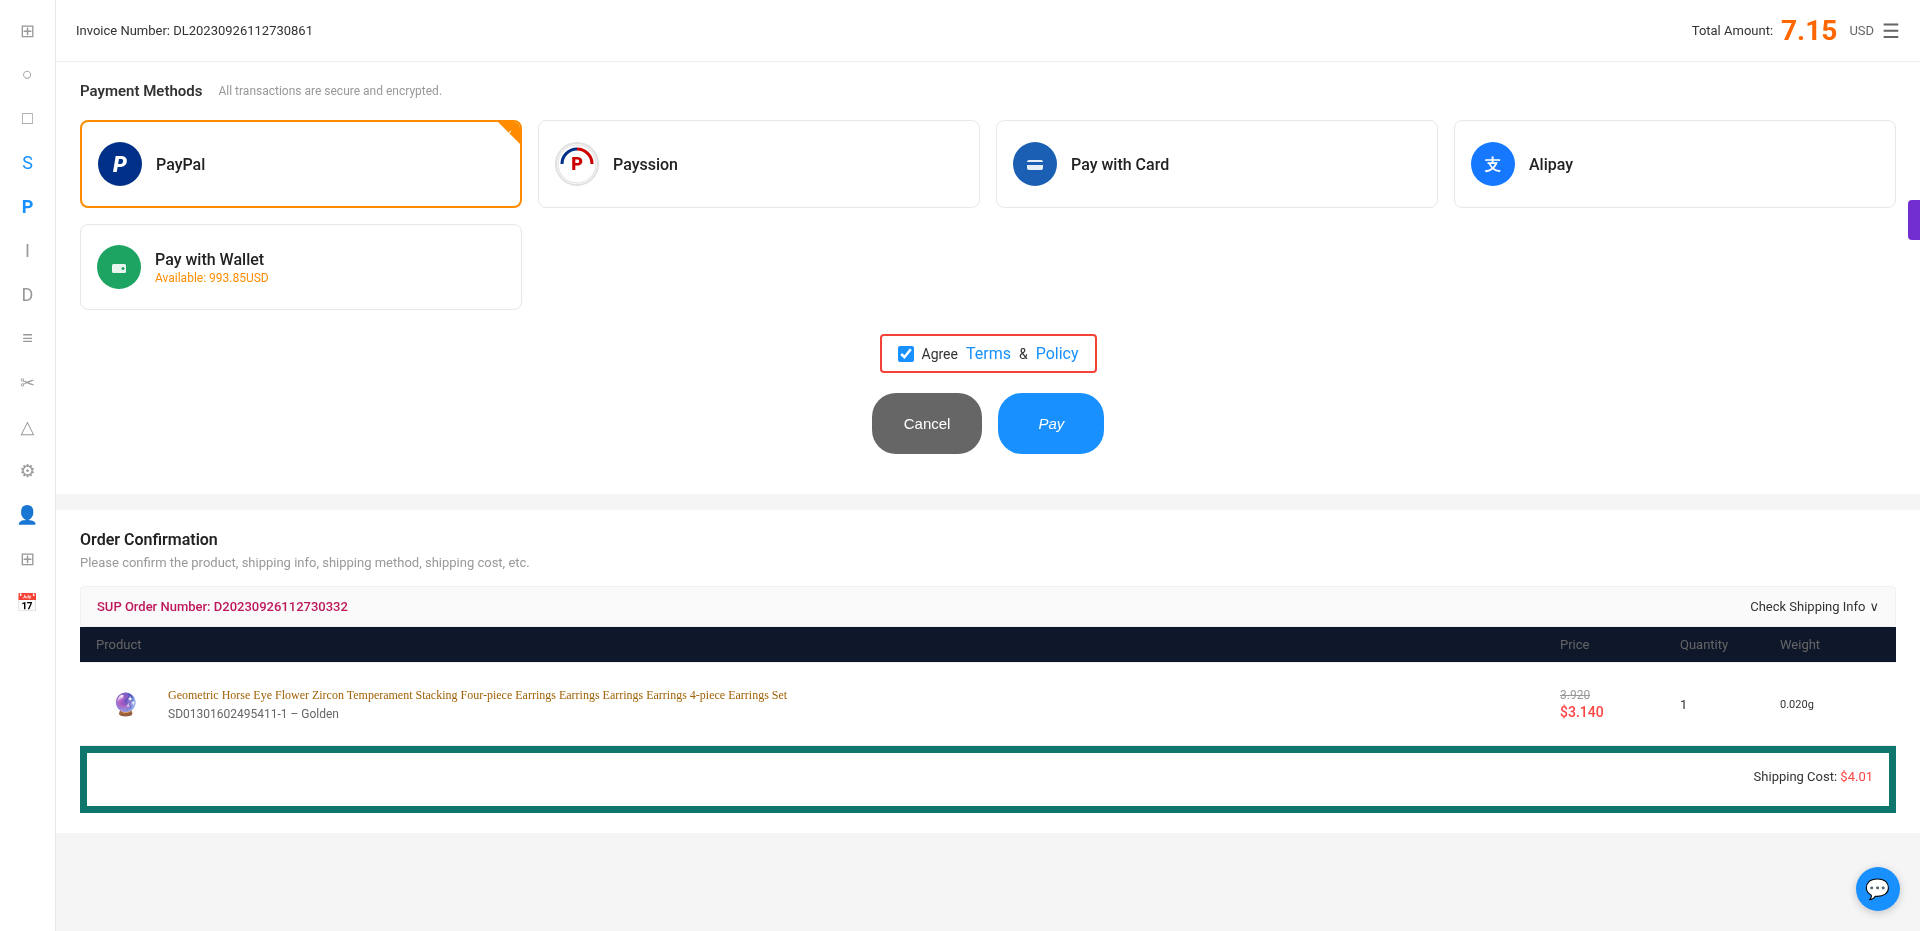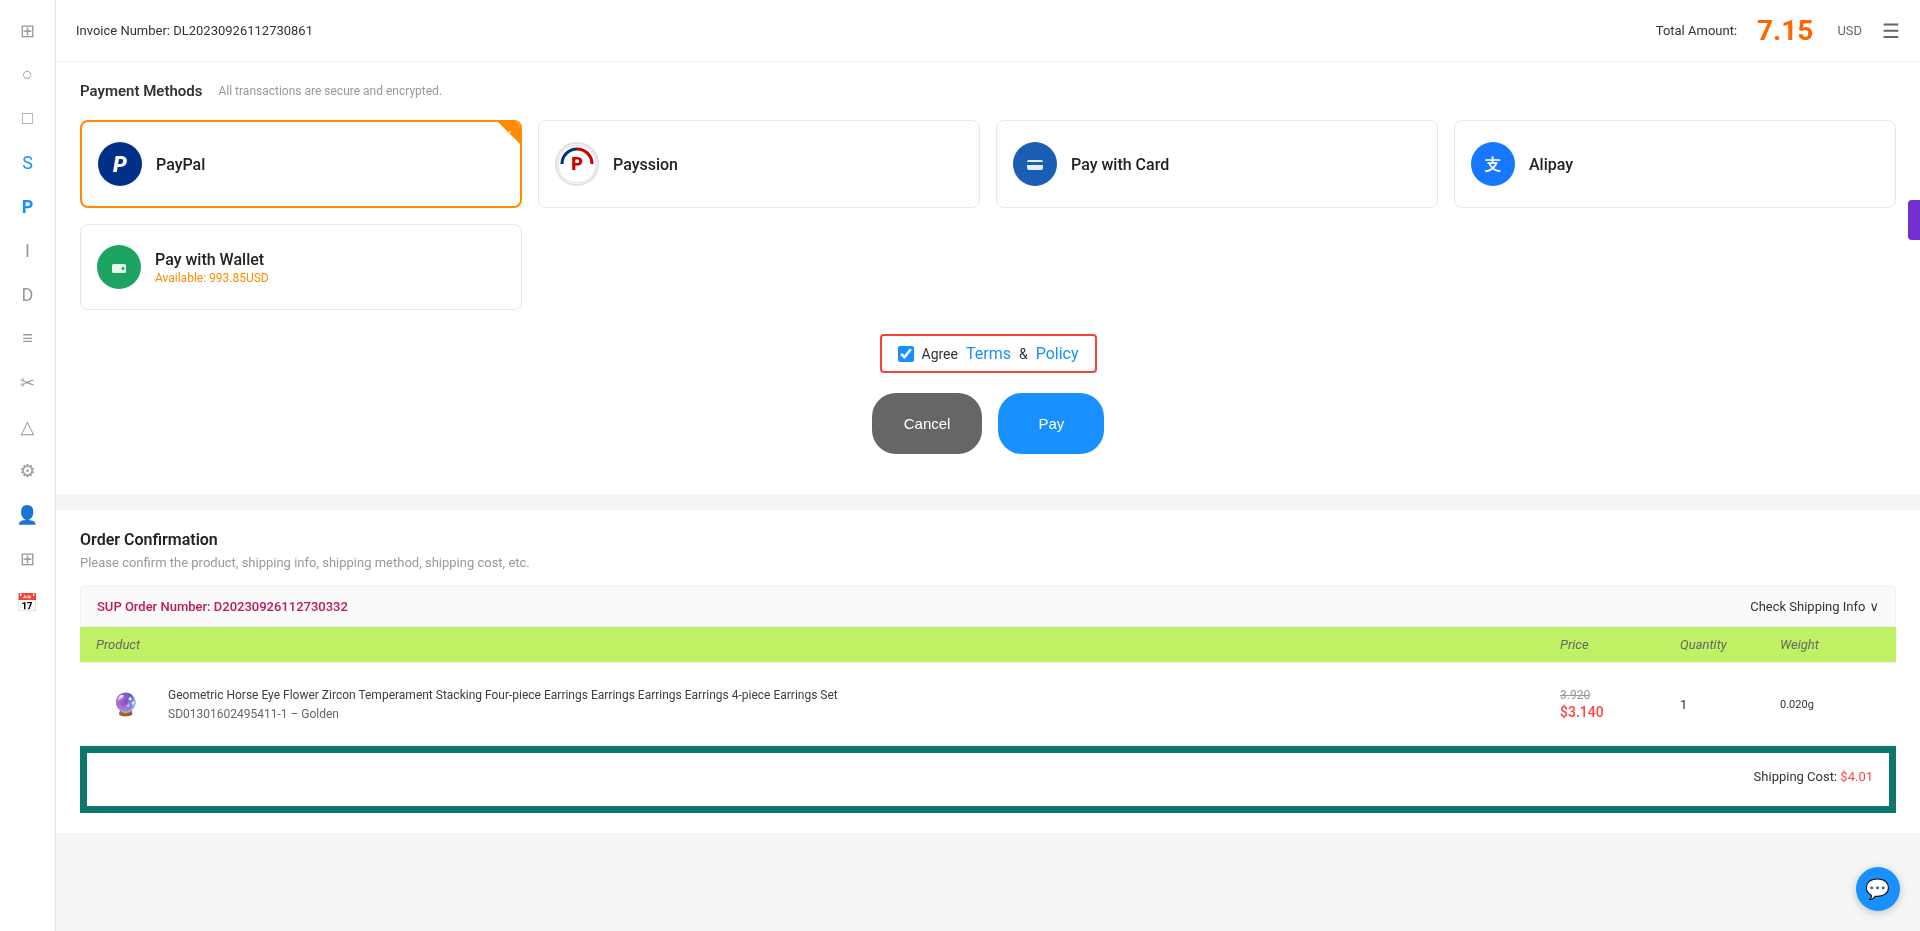--- a/index.html
+++ b/index.html
@@ -58,21 +58,21 @@
       justify-content: space-between;
       border-bottom: 1px solid #f0f0f0;
     }
     .topbar-left {
       font-size: 13px;
       color: #333;
     }
     .topbar-right {
       display: flex;
       align-items: center;
-      gap: 20px;
+      gap: 8px;
       font-size: 13px;
       color: #333;
     }
     .topbar-amount {
       font-size: 28px;
       font-weight: 700;
       color: #ff6600;
     }
     .topbar-usd { font-size: 13px; color: #666; margin-left: 4px; }
     .hamburger { font-size: 20px; color: #666; cursor: pointer; }
@@ -245,20 +245,21 @@
       cursor: pointer;
     }
     .btn-pay {
       background: #1890ff;
       color: #fff;
       border: none;
       border-radius: 24px;
       padding: 10px 40px;
       font-size: 15px;
       cursor: pointer;
+      font-style: italic;
     }
 
     
     .order-section {
       background: #fff;
       margin-top: 16px;
       padding: 20px 24px;
     }
     .order-title {
       font-size: 16px;
@@ -291,23 +292,22 @@
       color: #333;
       cursor: pointer;
       display: flex;
       align-items: center;
       gap: 4px;
     }
     .product-table-header {
       display: grid;
       grid-template-columns: 1fr 120px 100px 100px;
       padding: 10px 16px;
-      background: #bef264;
+      background: #0f172a;
       border-bottom: 1px solid #f0f0f0;
-      font-style: italic;
     }
     .product-table-header span {
       font-size: 13px;
       color: #666;
     }
     .product-table-row {
       display: grid;
       grid-template-columns: 1fr 120px 100px 100px;
       padding: 16px;
       align-items: center;
@@ -323,22 +323,23 @@
       width: 60px;
       height: 50px;
       display: flex;
       align-items: center;
       justify-content: center;
       font-size: 24px;
       color: #c8a84b;
     }
     .product-name {
       font-size: 12px;
-      color: #404040;
+      color: #a16207;
       line-height: 1.4;
+      font-family: Liberation Serif, serif;
     }
     .product-sku {
       font-size: 12px;
       color: #666;
       margin-top: 4px;
     }
     .price-original {
       font-size: 12px;
       color: #999;
       text-decoration: line-through;

